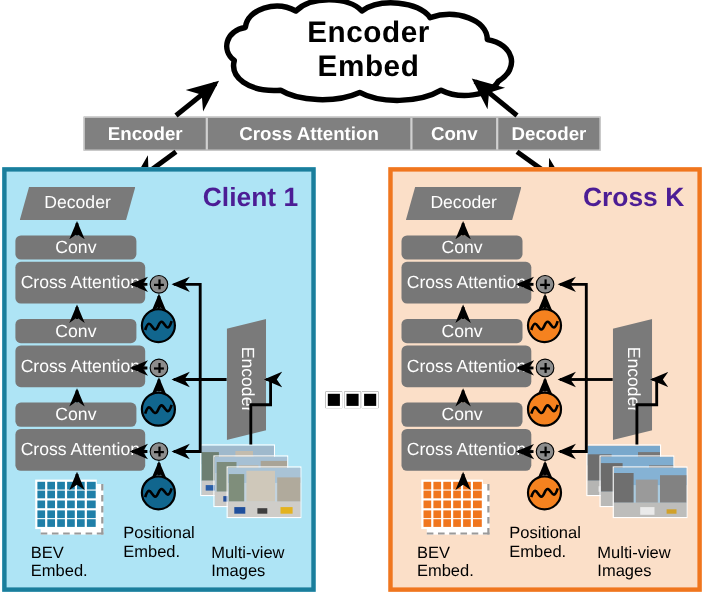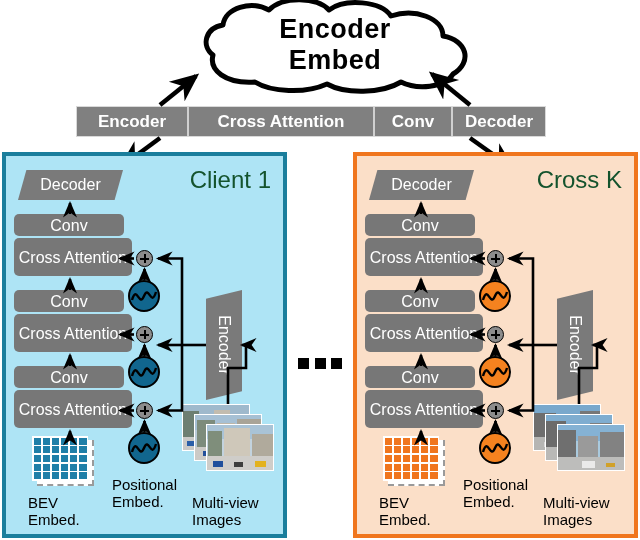--- a/index.html
+++ b/index.html
@@ -40,21 +40,21 @@
 
   
   .client{
     box-sizing:border-box;position:absolute;
     top:152px;width:285px;height:386px;
   }
   .client-1{left:2px;background:#aee4f5;border:4px solid #1a7e9c;}
   .client-k{left:353px;background:#fbdfc8;border:4px solid #f0761e;}
   .client-title{
     position:absolute;top:10px;right:12px;
-    font-weight:normal;font-size:24px;color:#14532d;
+    font-weight:bold;font-size:24px;color:#4c1d95;
   }
 
   
   .blk{
     position:absolute;background:#777777;color:#fff;
     display:flex;align-items:center;justify-content:center;
     text-align:center;font-size:16px;line-height:17px;
     border-radius:5px;box-sizing:border-box;
   }
   .blk.two{line-height:17px;}

